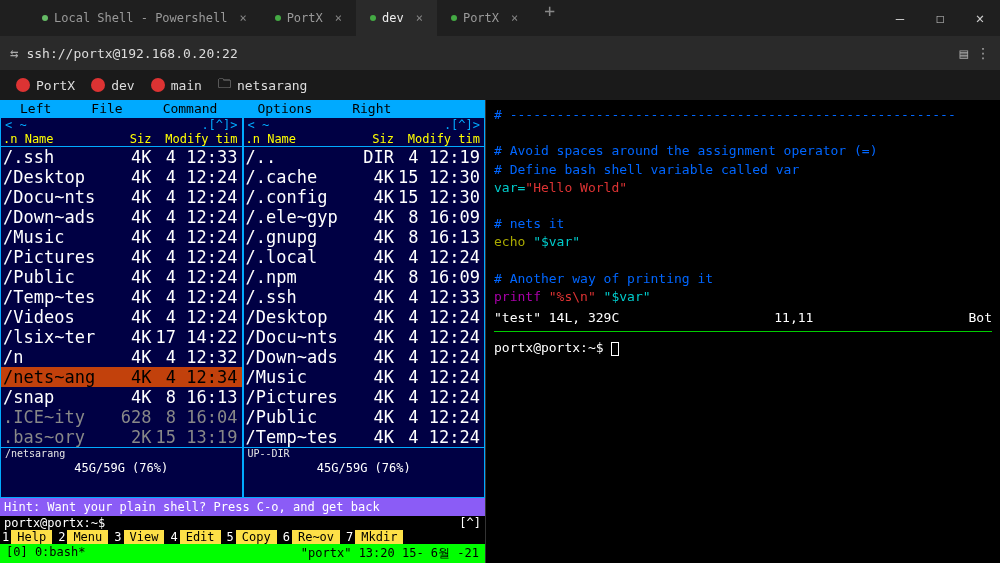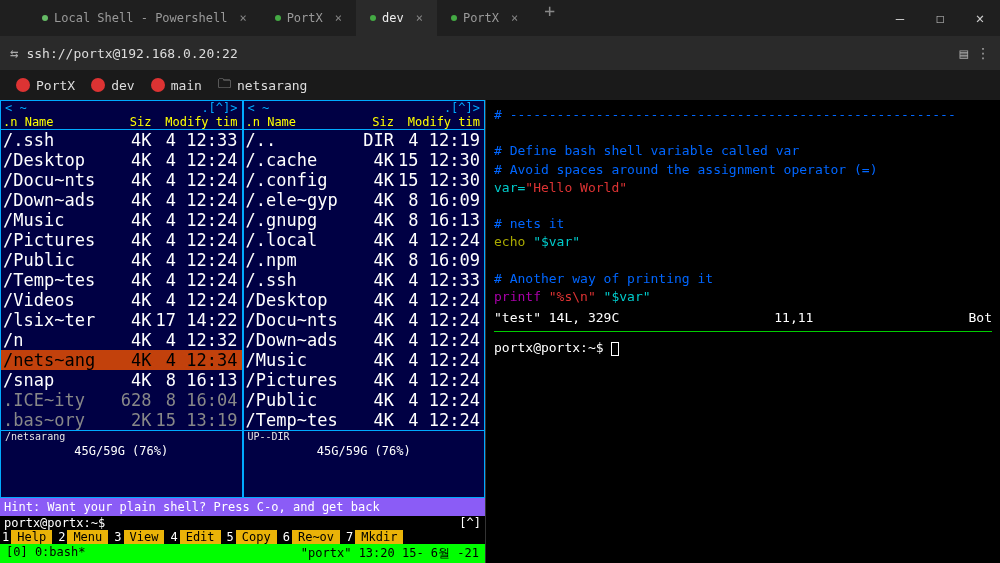--- a/index.html
+++ b/index.html
@@ -40,21 +40,21 @@
 .prow.sel { background:#c2410c; color:#000;align-items:center; }
 .prow.sel .cn,.prow.sel .cs,.prow.sel .cm { color:#000; }
 .prow.dim .cn,.prow.dim .cs,.prow.dim .cm { color:#888; }
 .pftr { border-top:1px solid #0af; color:#e5e5e5; font-size:10px; padding:0 4px; }
 .pstat { color:#fff; font-size:12px; text-align:center; padding:2px 0; }
 .hint { color:#fff; font-size:12px; padding:2px 4px; background:#8b5cf6; }
 .prompt { color:#fff; font-size:12px; padding:0 4px; display:flex; justify-content:space-between; }
 .fnkeys { display:flex; background:#000; font-size:12px; }
 .fnkey { display:flex; }
 .fnkey .n { color:#fff; padding:0 2px; }
-.fnkey .l { background:#eab308; color:#000; padding:0 6px; margin-right:4px; }
+.fnkey .l { background:#fde047; color:#000; padding:0 6px; margin-right:4px; }
 .statusbar { background:#0f0; color:#000; font-size:12px; padding:1px 6px; display:flex; justify-content:space-between; }
 .code-line { white-space:pre; line-height:1.4; }
 .c-comment { color:#06f; }
 .c-var { color:#0cc; }
 .c-str { color:#d33; }
 .c-echo { color:#aa0; }
 .c-printf { color:#a0a; }
 .vimstat { color:#fff; margin-top:4px; display:flex; justify-content:space-between; }
 .rprompt { color:#fff; margin-top:8px; }
 .cursor { display:inline-block; width:8px; height:14px; border:1px solid #fff; vertical-align:middle; }
@@ -116,20 +116,27 @@
       <span>main</span>
     </div>
   <div class="t2item">
       <span class="foldic">🗀</span>
       <span>netsarang</span>
     </div>
 </div>
 
 <div class="content">
   <div class="left">
+    <div class="mc-menu">
+      <span>Left</span>
+      <span>File</span>
+      <span>Command</span>
+      <span>Options</span>
+      <span>Right</span>
+    </div>
     <div class="panels">
       <div class="panel">
         <div class="phdr">
             <span>&lt; ~</span>
             <span>.[^]&gt;</span>
           </div>
         <div class="pcols">
             <span class="cn">.n Name</span>
             <span class="cs">Siz</span>
             <span class="cm">Modify tim</span>
@@ -342,22 +349,22 @@
       </div>
     <div class="statusbar">
         <span>[0] 0:bash*</span>
         <span>"portx" 13:20 15- 6월 -21</span>
       </div>
   </div>
 
   <div class="right">
     <div class="code-line c-comment"># ---------------------------------------------------------</div>
     <div class="code-line">&nbsp;</div>
+    <div class="code-line c-comment"># Avoid spaces around the assignment operator (=)</div>
     <div class="code-line c-comment"># Define bash shell variable called var</div>
-    <div class="code-line c-comment"># Avoid spaces around the assignment operator (=)</div>
     <div class="code-line"><span class="c-var">var=</span><span class="c-str">"Hello World"</span></div>
     <div class="code-line">&nbsp;</div>
     <div class="code-line c-comment"># nets it</div>
     <div class="code-line"><span class="c-echo">echo </span><span class="c-var">"$var"</span></div>
     <div class="code-line">&nbsp;</div>
     <div class="code-line c-comment"># Another way of printing it</div>
     <div class="code-line"><span class="c-printf">printf </span><span class="c-str">"%s\n" </span><span class="c-var">"$var"</span></div>
     <div class="vimstat">
         <span>"test" 14L, 329C</span>
         <span>11,11</span>

